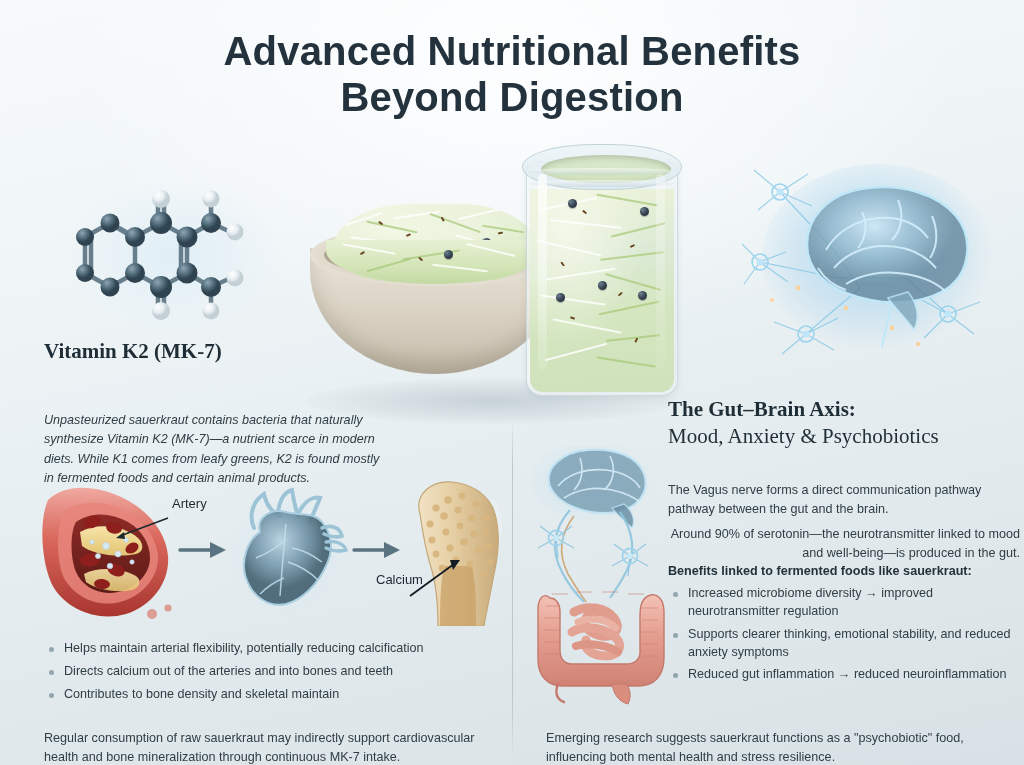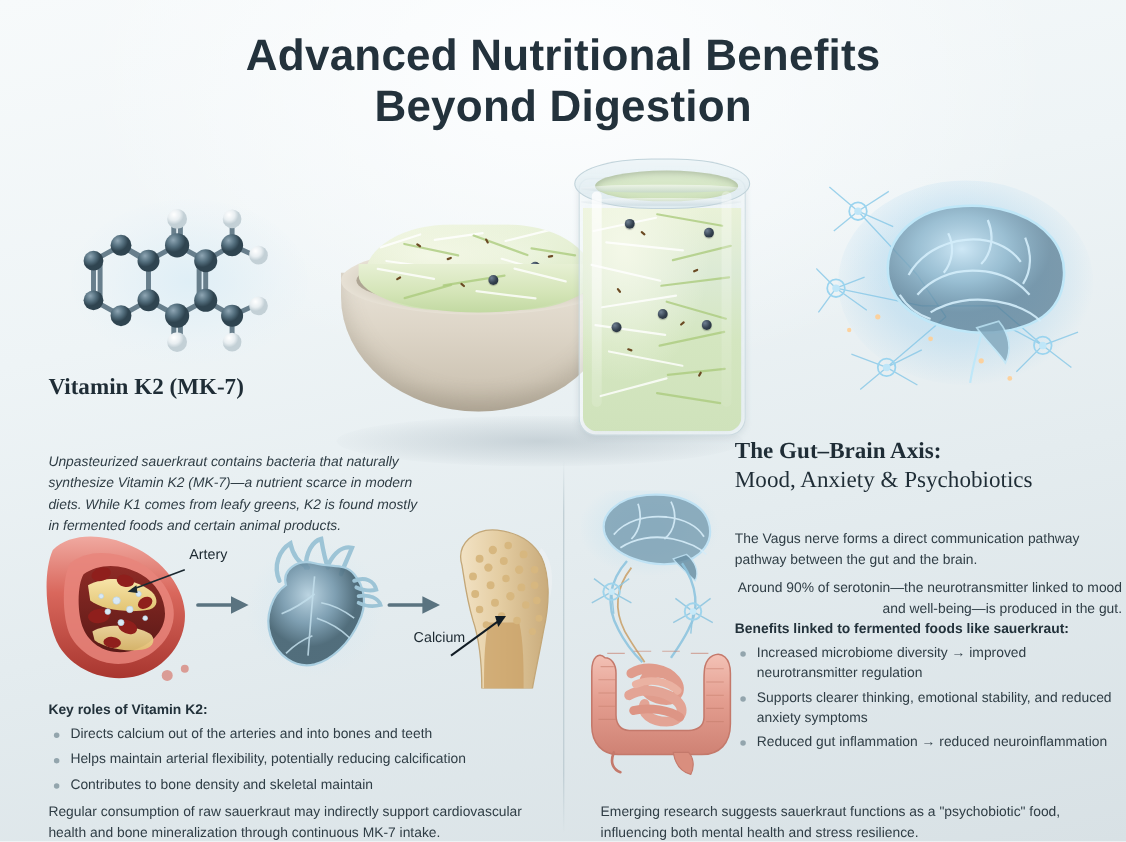--- a/index.html
+++ b/index.html
@@ -577,24 +577,23 @@
 
         <path d="M370 118 L414 86" stroke="#111c24" stroke-width="1.8" fill="none"></path>
         <path d="M410 82 L420 82 L413 92 Z" fill="#111c24"></path>
       </g>
     </svg>
     <span class="anat-label" id="label-artery">Artery</span>
     <span class="anat-label" id="label-calcium">Calcium</span>
   </div>
 
   <div id="left-lower">
-    <div class="lead-in">Key roles of Vitamin K2:</div>
     <ul class="bullets">
+      <li>Helps maintain arterial flexibility, potentially reducing calcification</li>
       <li>Directs calcium out of the arteries and into bones and teeth</li>
-      <li>Helps maintain arterial flexibility, potentially reducing calcification</li>
       <li>Contributes to bone density and skeletal maintain</li>
     </ul>
   </div>
 
   <p id="left-closing" class="body-text">Regular consumption of raw sauerkraut may indirectly support cardiovascular health and bone mineralization through continuous MK-7 intake.</p>
 
   <div class="gutbrain-scene">
     <svg width="160" height="262" viewBox="0 0 160 262">
       <defs>
         <radialGradient id="gbBrain" cx="40%" cy="32%">

